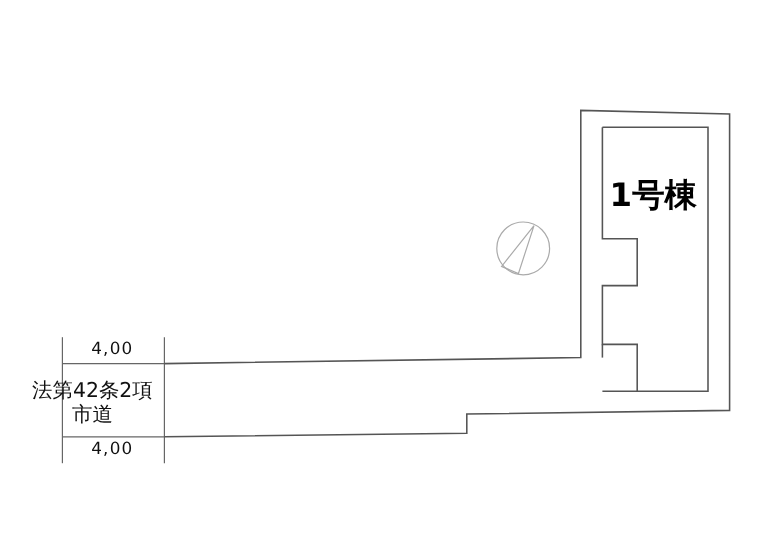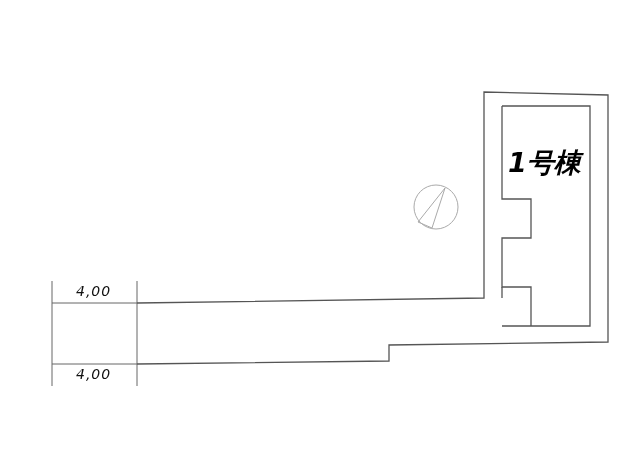--- a/index.html
+++ b/index.html
@@ -1,18 +1,18 @@
 <!DOCTYPE html>
 <html><head>
 <meta charset="utf-8">
 <style>
   html, body { margin:0; padding:0; background:#ffffff; }
   body { width:640px; height:453px; position:relative; overflow:hidden; font-family:"DejaVu Sans", sans-serif; }
   svg { position:absolute; left:0; top:0; }
-  .lbl { position:absolute; color:#111; white-space:nowrap;font-style:italic; }
+  .lbl { position:absolute; color:#111; white-space:nowrap; }
   .dim { font-size:14px; letter-spacing:1px; }
   .road { font-size:17px; line-height:20px; text-align:center; }
   .bldg { font-size:27px; font-weight:bold; color:#000; }
 </style>
 </head>
 <body>
 
 <svg width="640" height="453" viewBox="0 0 640 453">
 
   <g stroke="#666" stroke-width="1" fill="none">
@@ -33,16 +33,18 @@
   </g>
 
   <g stroke="#aaa" stroke-width="1" fill="none">
     <circle cx="436" cy="207" r="22"></circle>
     <polyline points="445,188 418,222 432,228 445,188"></polyline>
   </g>
 </svg>
 
 <div class="lbl dim" style="left:76px; top:283px;">4,00</div>
 <div class="lbl road" style="left:16px; top:316px; width:122px;">
+  <div>法第42条2項</div>
+  <div>市道</div>
 </div>
 <div class="lbl dim" style="left:76px; top:366px;">4,00</div>
 
 <div class="lbl bldg" style="left:508px; top:145px;">1号棟</div>
 
 </body></html>

